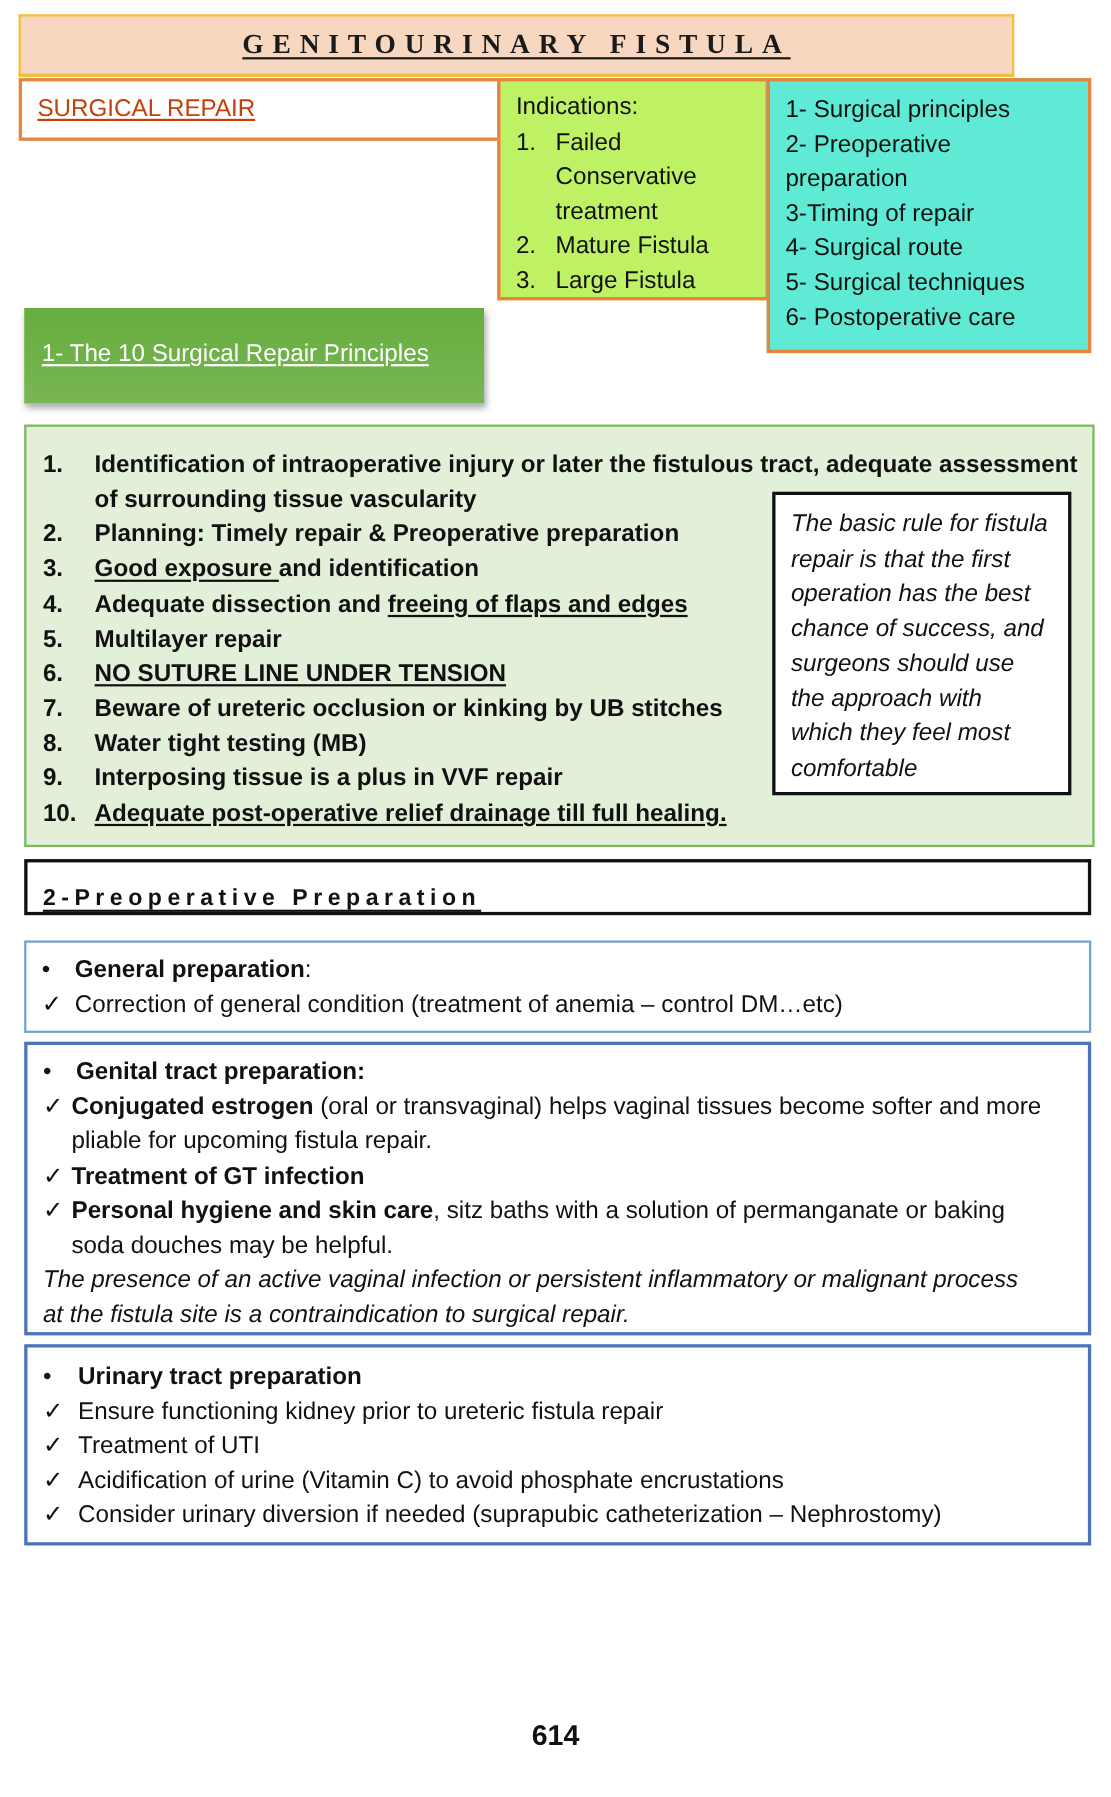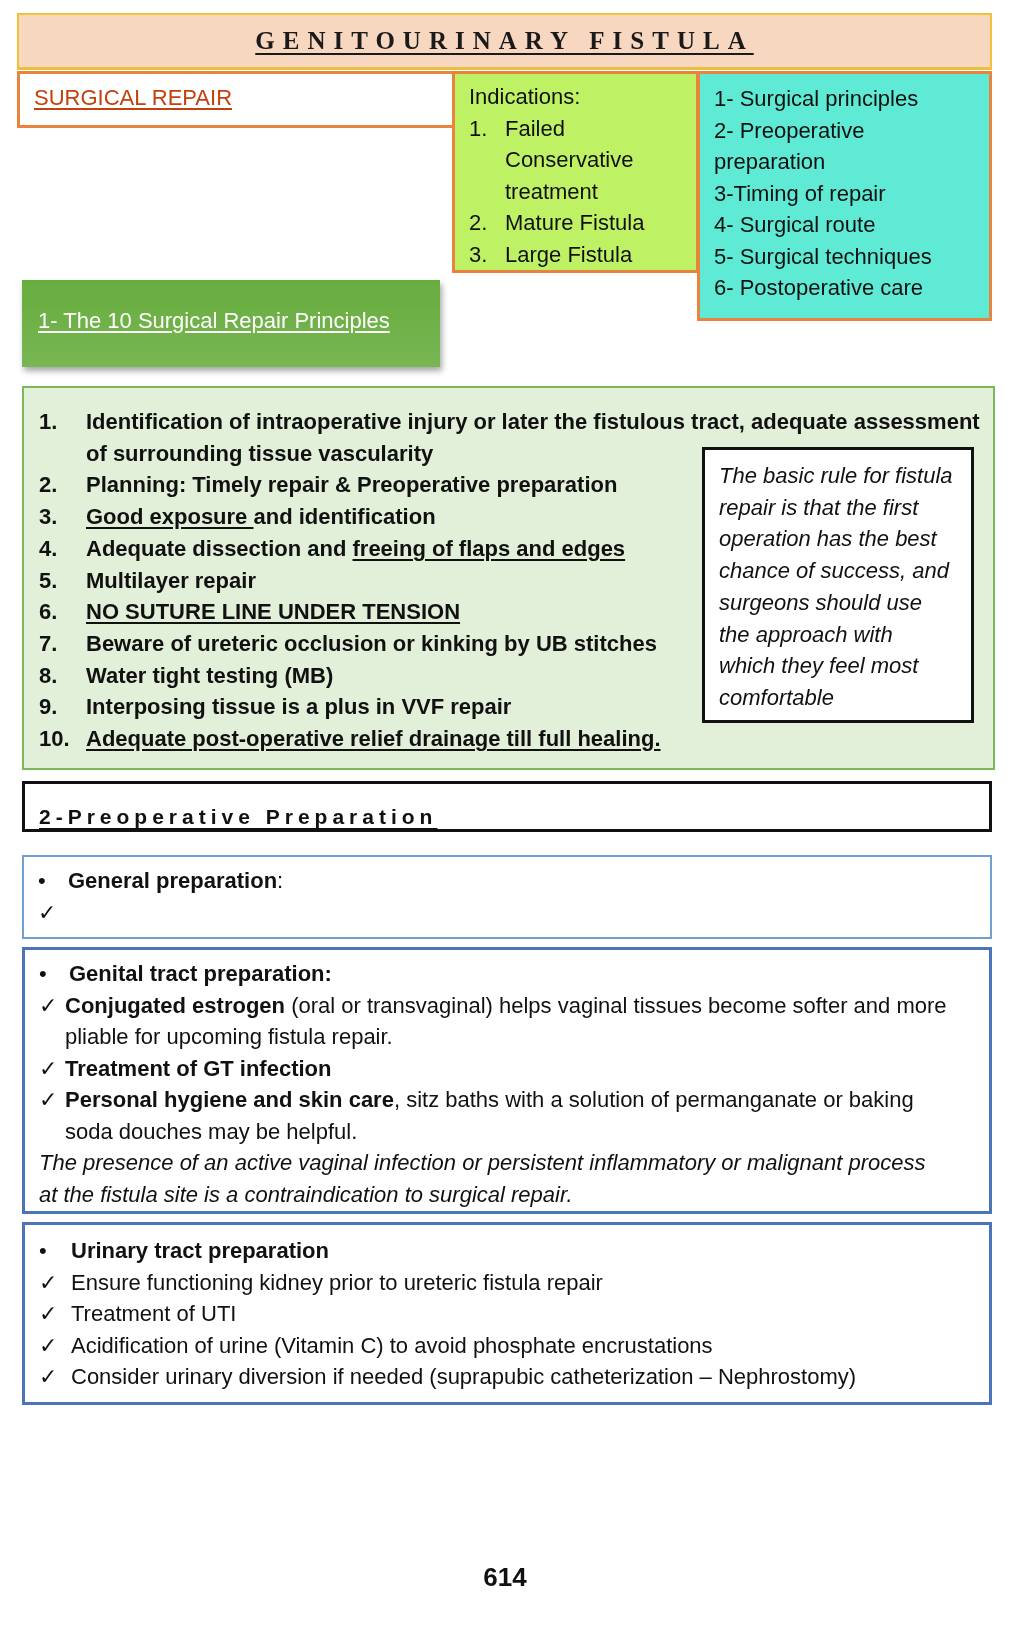--- a/index.html
+++ b/index.html
@@ -1,21 +1,21 @@
 <!DOCTYPE html>
 <html><head>
 <meta charset="utf-8">
 <style>
   html, body { margin: 0; padding: 0; background: #ffffff; }
   body { width: 1010px; height: 1634px; position: relative; overflow: hidden;
          font-family: "Liberation Sans", sans-serif; color: #111; }
   .abs { position: absolute; box-sizing: border-box; }
 
   
-  #title-bar { left: 17px; top: 13px; width: 975px; height: 57px;
+  #title-bar { left: 17px; top: 13px; width: 905px; height: 57px;
     background: #f8d7c0; border: 2px solid #f2c13a; border-bottom: 3px solid #e8c044;
     text-align: center; }
   #title-bar span { display: inline-block; margin-top: 12px;
     font-family: "Liberation Serif", serif; font-weight: bold; font-size: 25px;
     letter-spacing: 8px; text-decoration: underline; text-underline-offset: 4px; color: #1a1a1a; }
 
   
   #sr-box { left: 17px; top: 71px; width: 438px; height: 57px;
     border: 3px solid #e8843e; background: #fff; }
   #sr-box span { position: absolute; left: 14px; top: 11px; font-size: 22px;
@@ -174,20 +174,21 @@
   <span>2-Preoperative Preparation</span>
 </div>
 
 <div id="gen-box" class="abs blue-box">
   <div class="row">
     <span class="mk">•</span>
     <span><span class="b">General preparation</span><span>:</span></span>
   </div>
   <div class="row">
     <span class="mk">✓</span>
+    <span>Correction of general condition (treatment of anemia – control DM…etc)</span>
   </div>
 </div>
 
 <div id="gt-box" class="abs blue-box dark">
   <div class="row">
     <span class="mk" style="width:30px">•</span>
     <span class="b">Genital tract preparation:</span>
   </div>
   <div class="row">
     <span class="mk">✓</span>

